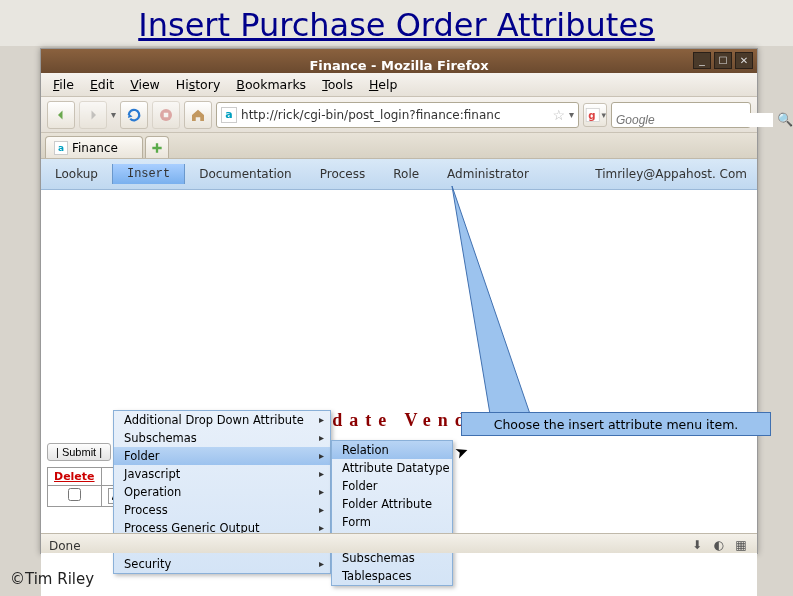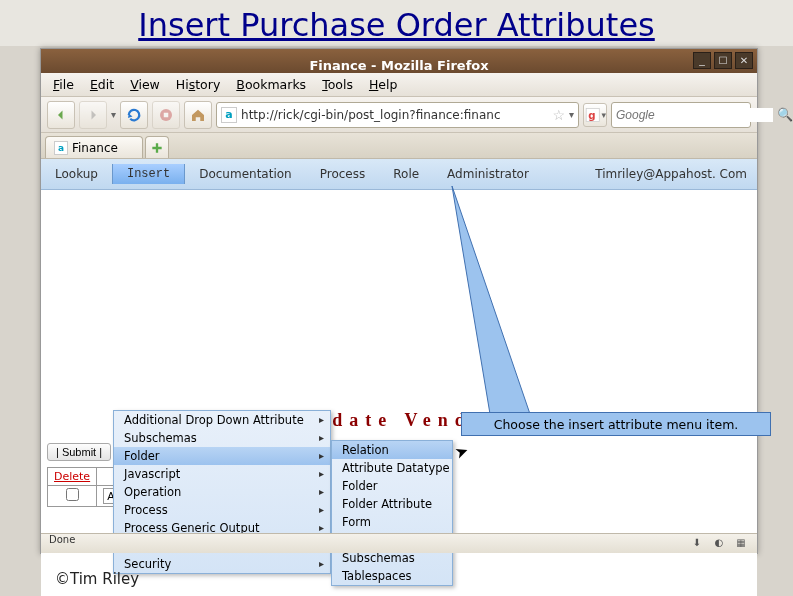--- a/index.html
+++ b/index.html
@@ -104,21 +104,21 @@
     gap: 4px;
   }
   .urlbox .url-text { flex:1; font-size:12px; color:#333; overflow:hidden; white-space:nowrap; }
   .urlbox .favicon { width:16px;height:16px;display:flex;align-items:center;justify-content:center;background:#fff;border:1px solid #ccc;color:#00a0c0;font-weight:bold;font-size:11px;}
   .urlbox .star { color:#bbb; font-size:14px; cursor:pointer;}
   .urlbox .dd { color:#666; font-size:10px; cursor:pointer;}
   .searchbox {
     width: 140px;
     height: 26px;
     display: flex;
-    align-items: center;
+    align-items: flex-end;
     border: 1px solid #b0a995;
     background: #fff;
     border-radius: 3px;
     padding: 0 4px;
     gap: 4px;
   }
   .searchbox input { flex:1;border:none;font-size:12px;color:#999;outline:none;font-style:italic;}
   .searchbox .mag { color:#555;font-size:13px;cursor:pointer;}
   .tabstrip {
     height: 26px;
@@ -225,33 +225,33 @@
   table.grid {
     border-collapse:collapse;
     margin-left:6px;
     font-size:11px;
   }
   table.grid th, table.grid td {
     border:1px solid #999;
     padding:2px 6px;
     text-align:center;
   }
-  table.grid th.delete { color:#c00; font-weight:normal; text-decoration: underline; margin-top: 39px;}
+  table.grid th.delete { color:#c00; font-weight:bold; text-decoration: underline; margin-top: 39px;}
   table.grid th.vendor { color:#c00; font-weight:bold;}
   table.grid td input[type=text]{ width:220px;border:1px solid #999;font-size:11px;padding:1px 3px;}
   .statusbar {
     position:absolute;
     left:0;right:0;bottom:0;
     height:20px;
     background:linear-gradient(to bottom,#f4f1ea,#e4dfd3);
     border-top:1px solid #c0b9aa;
     display:flex;
-    align-items:flex-start;
+    align-items:flex-end;
     padding:0 8px;
-    font-size:10px;
+    font-size:12px;
     color:#333;
   }
   .statusbar .right-icons { margin-left:auto;display:flex;gap:6px;align-items:center;}
   .statusbar .right-icons span { width:16px;height:16px;display:flex;align-items:center;justify-content:center;color:#555;cursor:pointer;}
   
   .callout {
     position:absolute;
     right: 22px;
     top: 412px;
     width: 310px;
@@ -266,21 +266,20 @@
   .callout-pointer {
     position:absolute;
     z-index:49;
   }
   .copyright {
     position:absolute;
     left:10px;
     bottom:8px;
     font-size:15px;
     color:#222;
-    margin-left:45px;
   }
   .cursor-arrow {
     position:absolute;
     z-index:60;
     font-size:16px;
     color:#000;
     transform: rotate(-20deg);
   }
 </style>
 </head>

